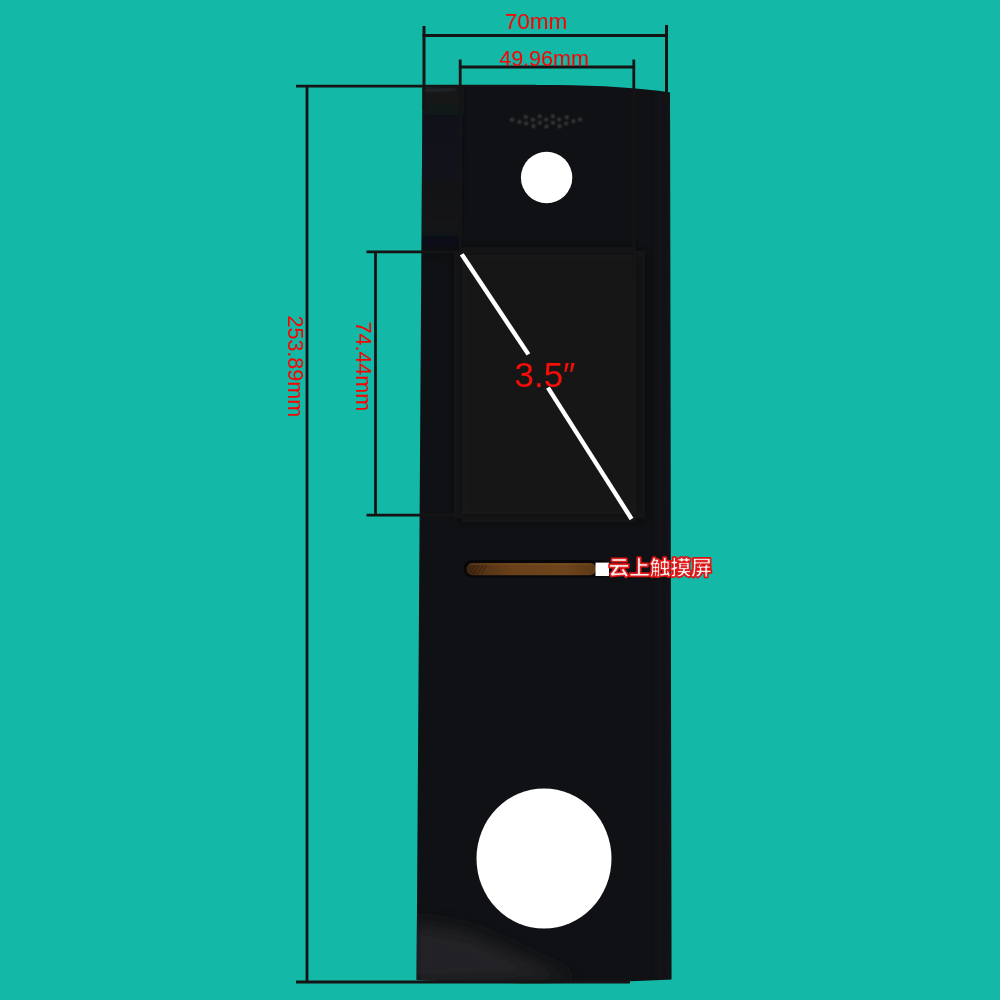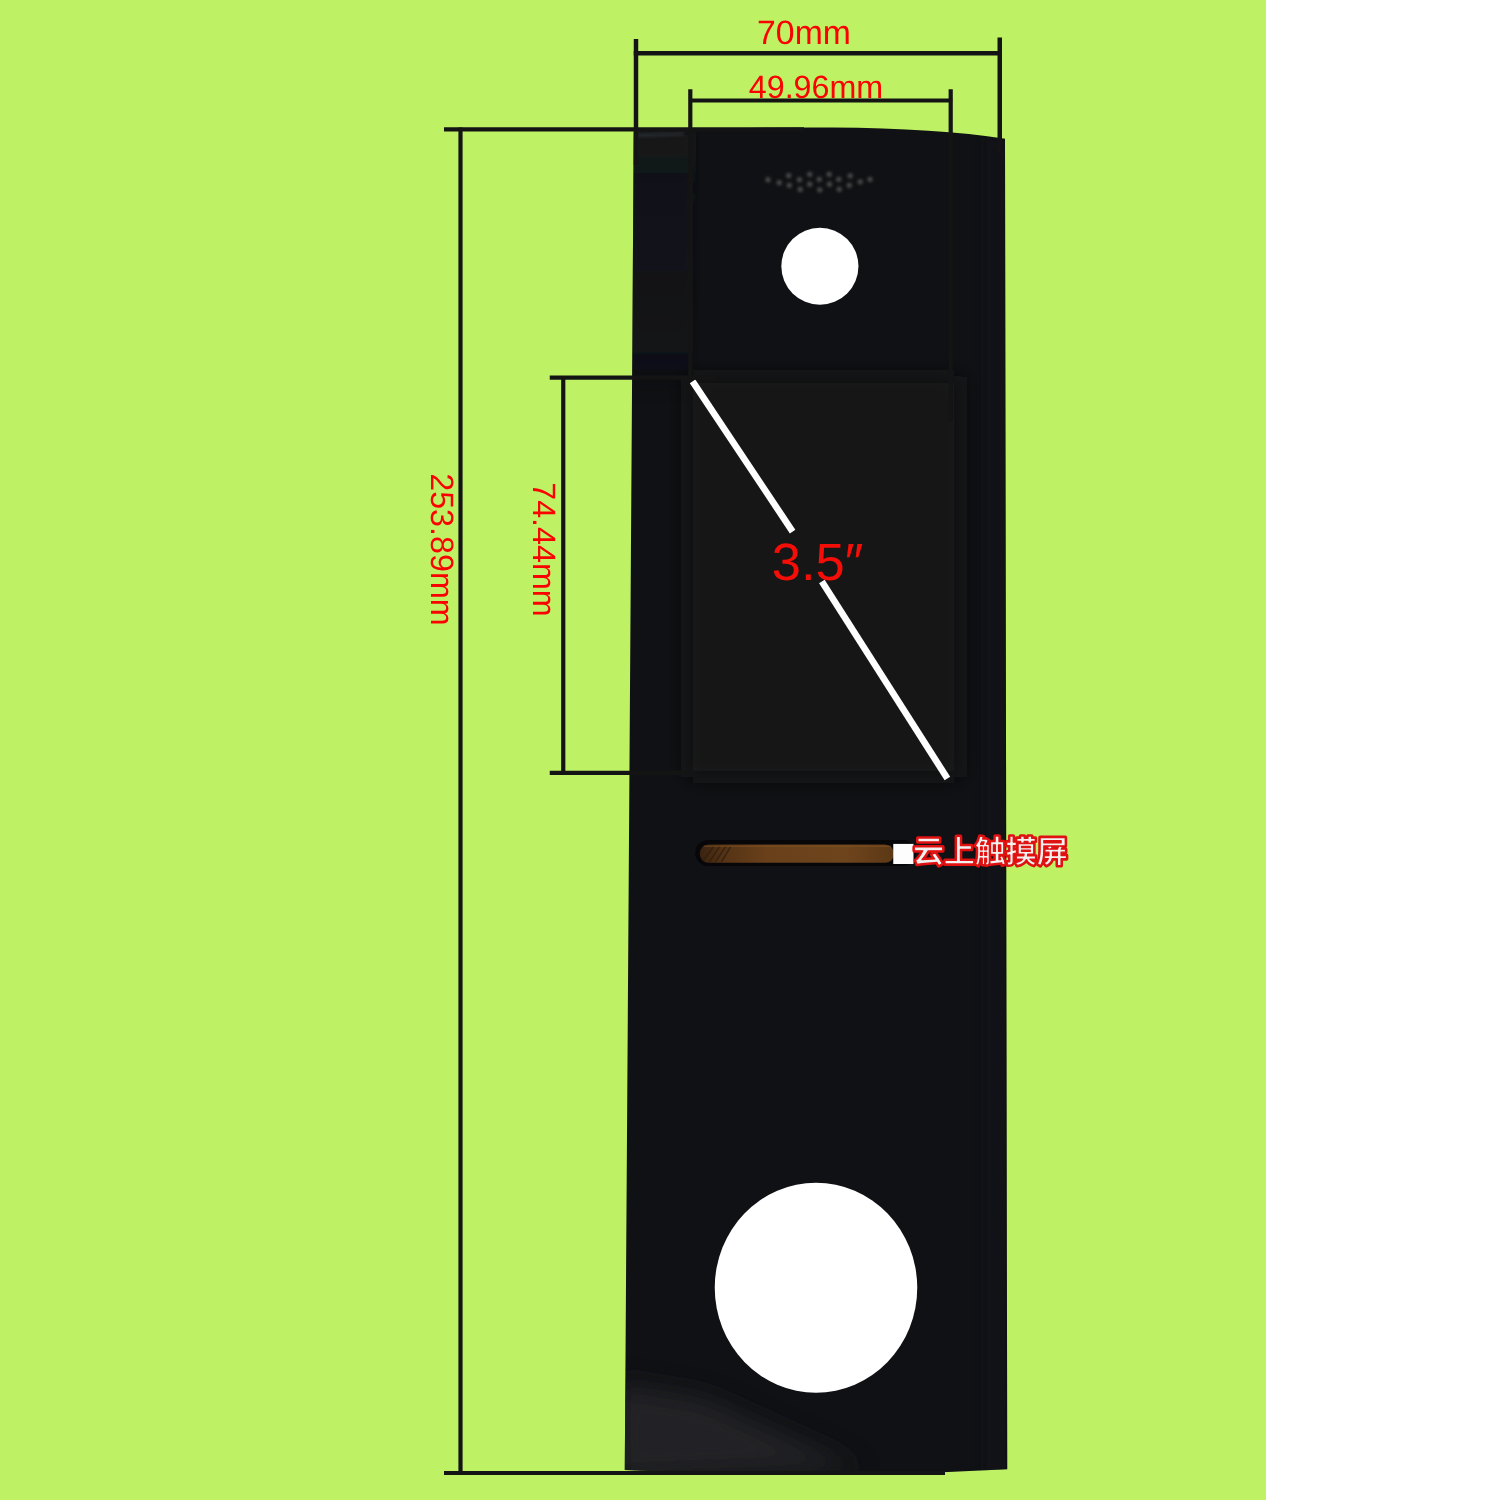--- a/index.html
+++ b/index.html
@@ -1,16 +1,16 @@
 <!DOCTYPE html>
 <html><head>
 <meta charset="utf-8">
 <style>
   html,body{margin:0;padding:0;background:#fff;}
-  #stage{position:relative;width:844px;height:1000px;background:#bef264;overflow:hidden;
+  #stage{position:relative;width:1000px;height:1000px;background:#14b8a6;overflow:hidden;
          font-family:"Liberation Sans", sans-serif;}
   svg{display:block}
 </style>
 </head>
 <body>
 <div id="stage">
 <svg width="1000" height="1000" viewBox="0 0 1000 1000">
   <defs>
     <clipPath id="pc">
       <path d="M422.5,87.5 Q500,84.6 555,85 Q625,85.5 670,92.5 L671.5,979.5 Q540,986.5 416.5,980 Z"></path>

